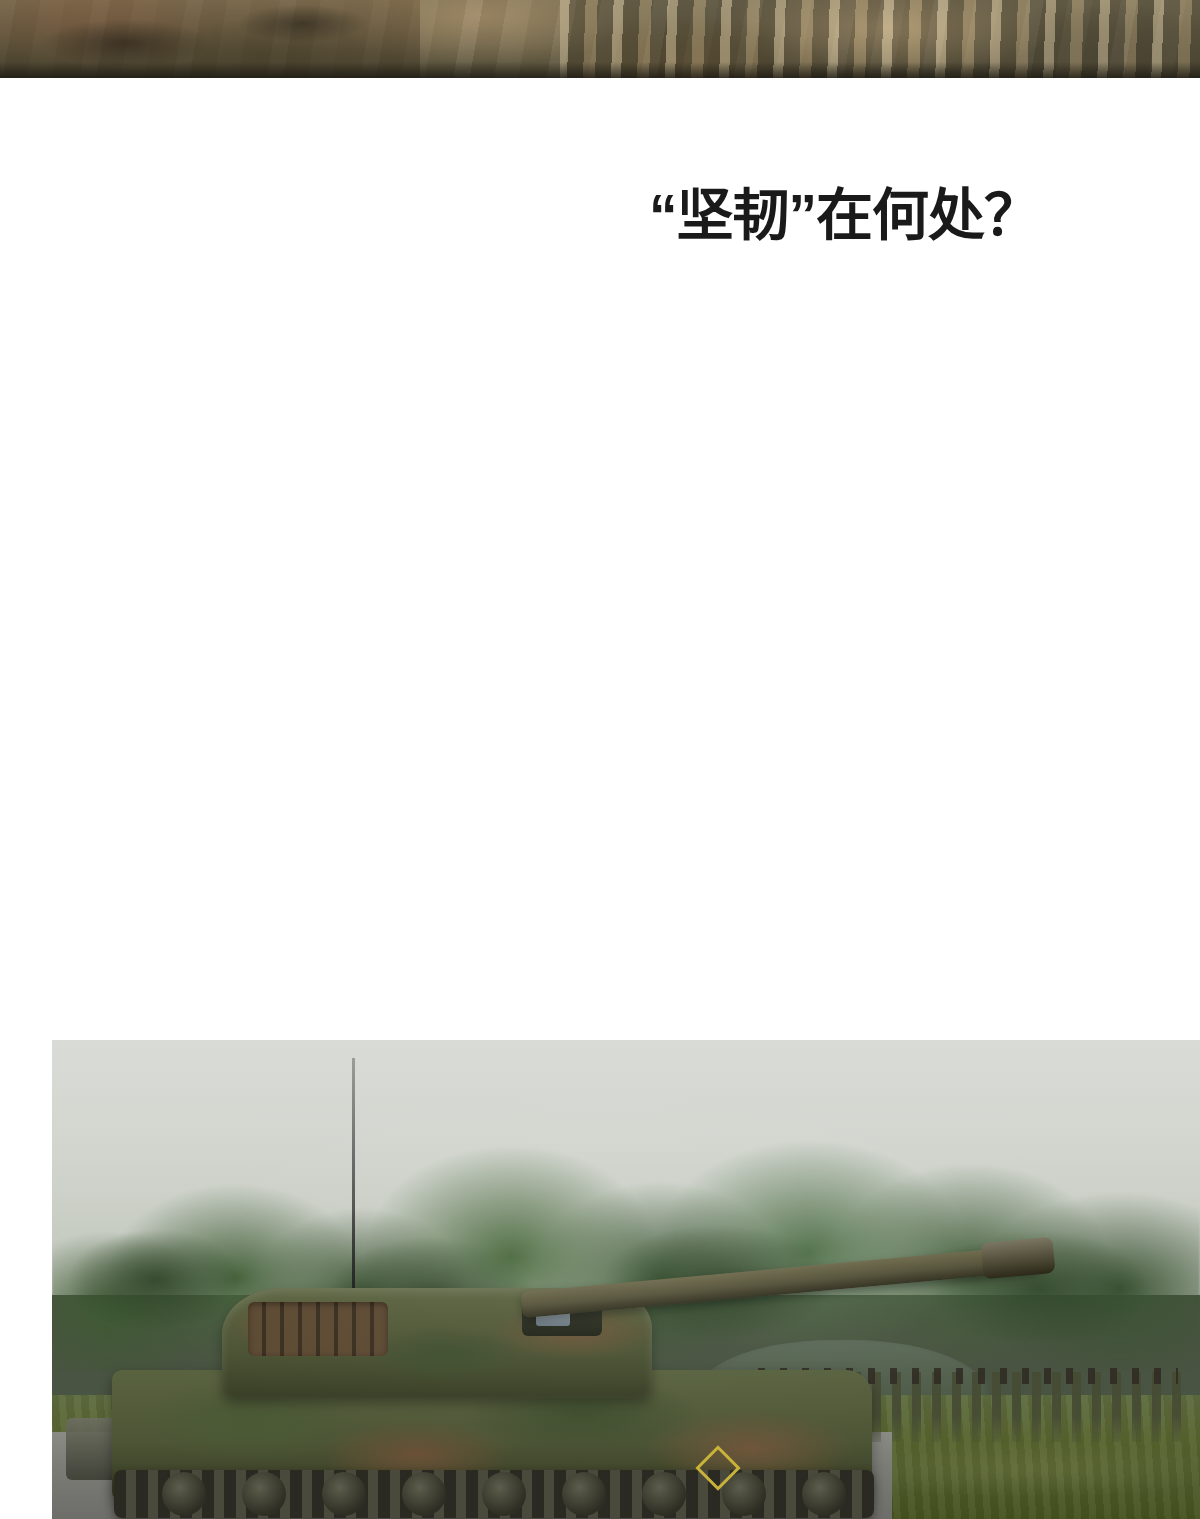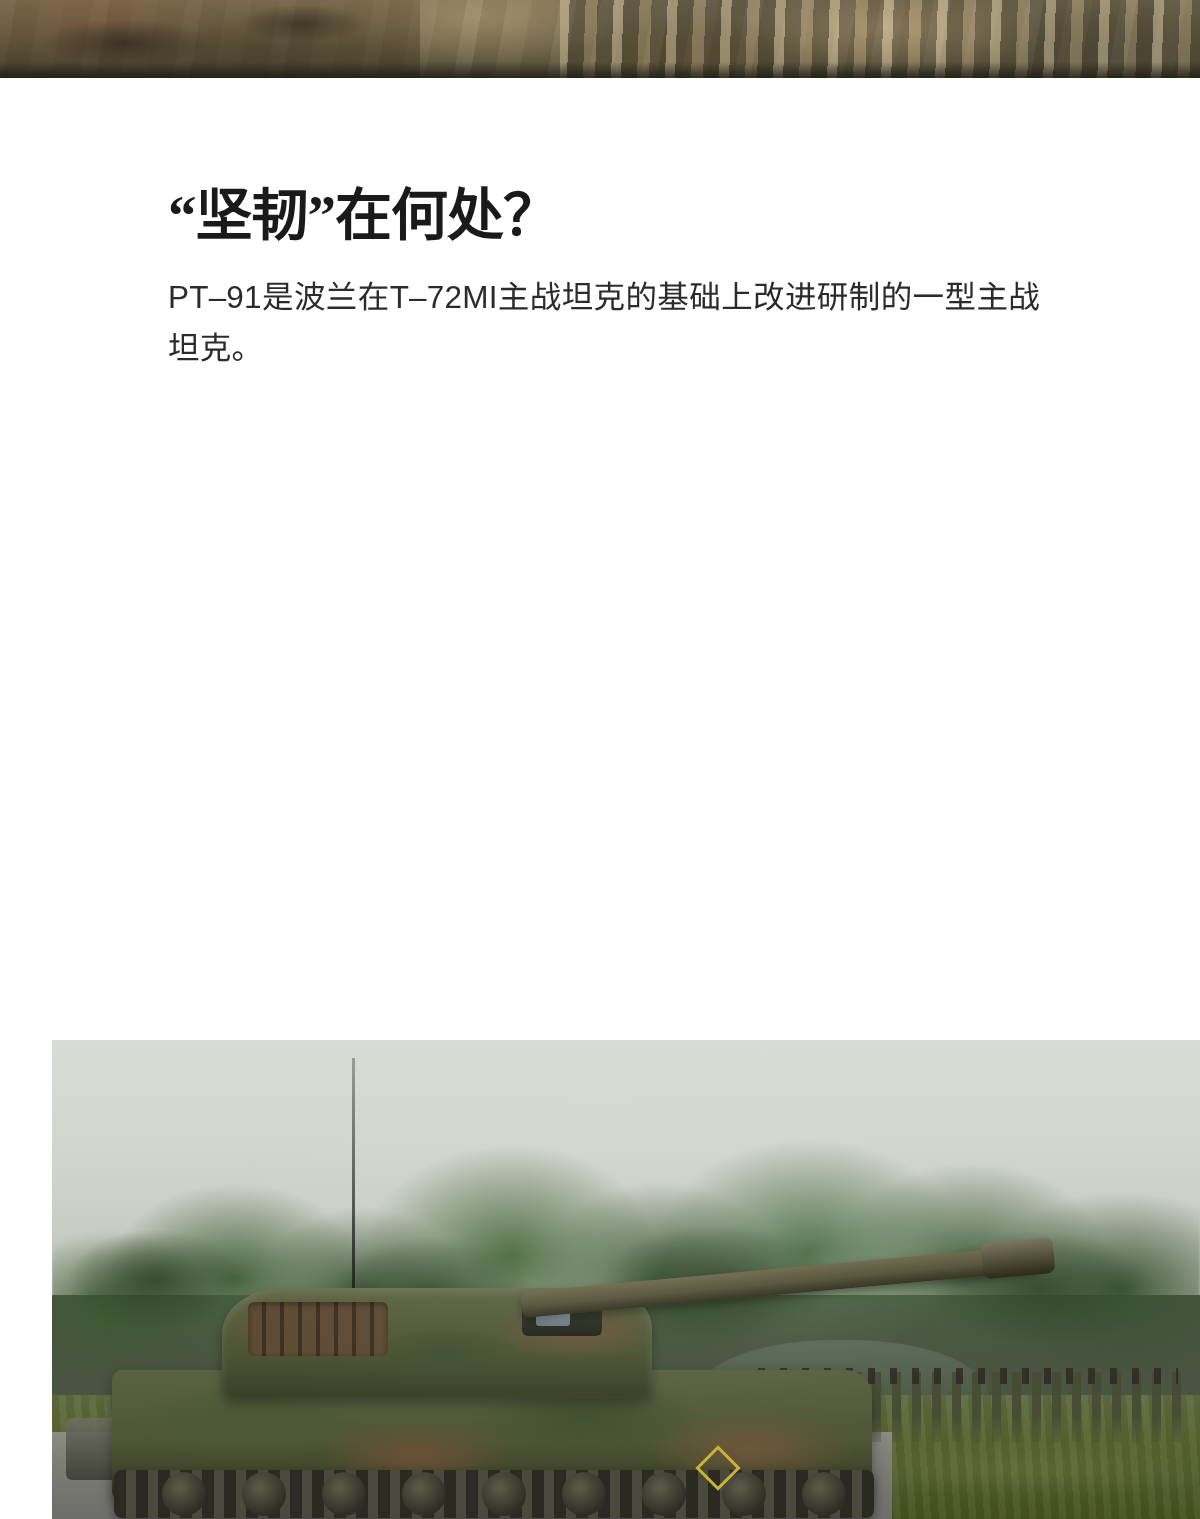--- a/index.html
+++ b/index.html
@@ -81,26 +81,27 @@
 
   
   .article {
     position: absolute;
     left: 168px;
     top: 186px;
     width: 872px;
   }
   .headline {
     margin: 0 0 26px 0;
+    text-align: right;
     font-size: 57px;
     line-height: 1.05;
     font-weight: 700;
     letter-spacing: -1px;
     color: #1a1a1a;
-    font-family: Liberation Serif, serif;
+    font-family: Liberation Sans, sans-serif;
   }
   .para {
     margin: 0 0 26px 0;
     font-size: 31.5px;
     line-height: 1.62;
     letter-spacing: .2px;
     color: #2b2b2b;
     text-align: justify;
     text-justify: inter-ideograph;
     font-family: "Liberation Sans", sans-serif;
@@ -294,21 +295,20 @@
 <div class="top-strip">
   <div class="layer-a"></div>
   <div class="layer-b"></div>
   <div class="layer-c"></div>
   <div class="layer-d"></div>
   <div class="dark-edge"></div>
 </div>
 
 <div class="article">
   <h1 class="headline">“坚韧”在何处？</h1>
-  <p class="para">PT–91是波兰在T–72MI主战坦克的基础上改进研制的一型主战坦克。</p>
 </div>
 
 <div class="photo">
   <div class="ph-sky"></div>
   <div class="ph-trees"></div>
   <div class="ph-trees2"></div>
   <div class="ph-hangar"></div>
   <div class="ph-ground"></div>
   <div class="ph-ground-tex"></div>
   <div class="ph-tarmac"></div>

